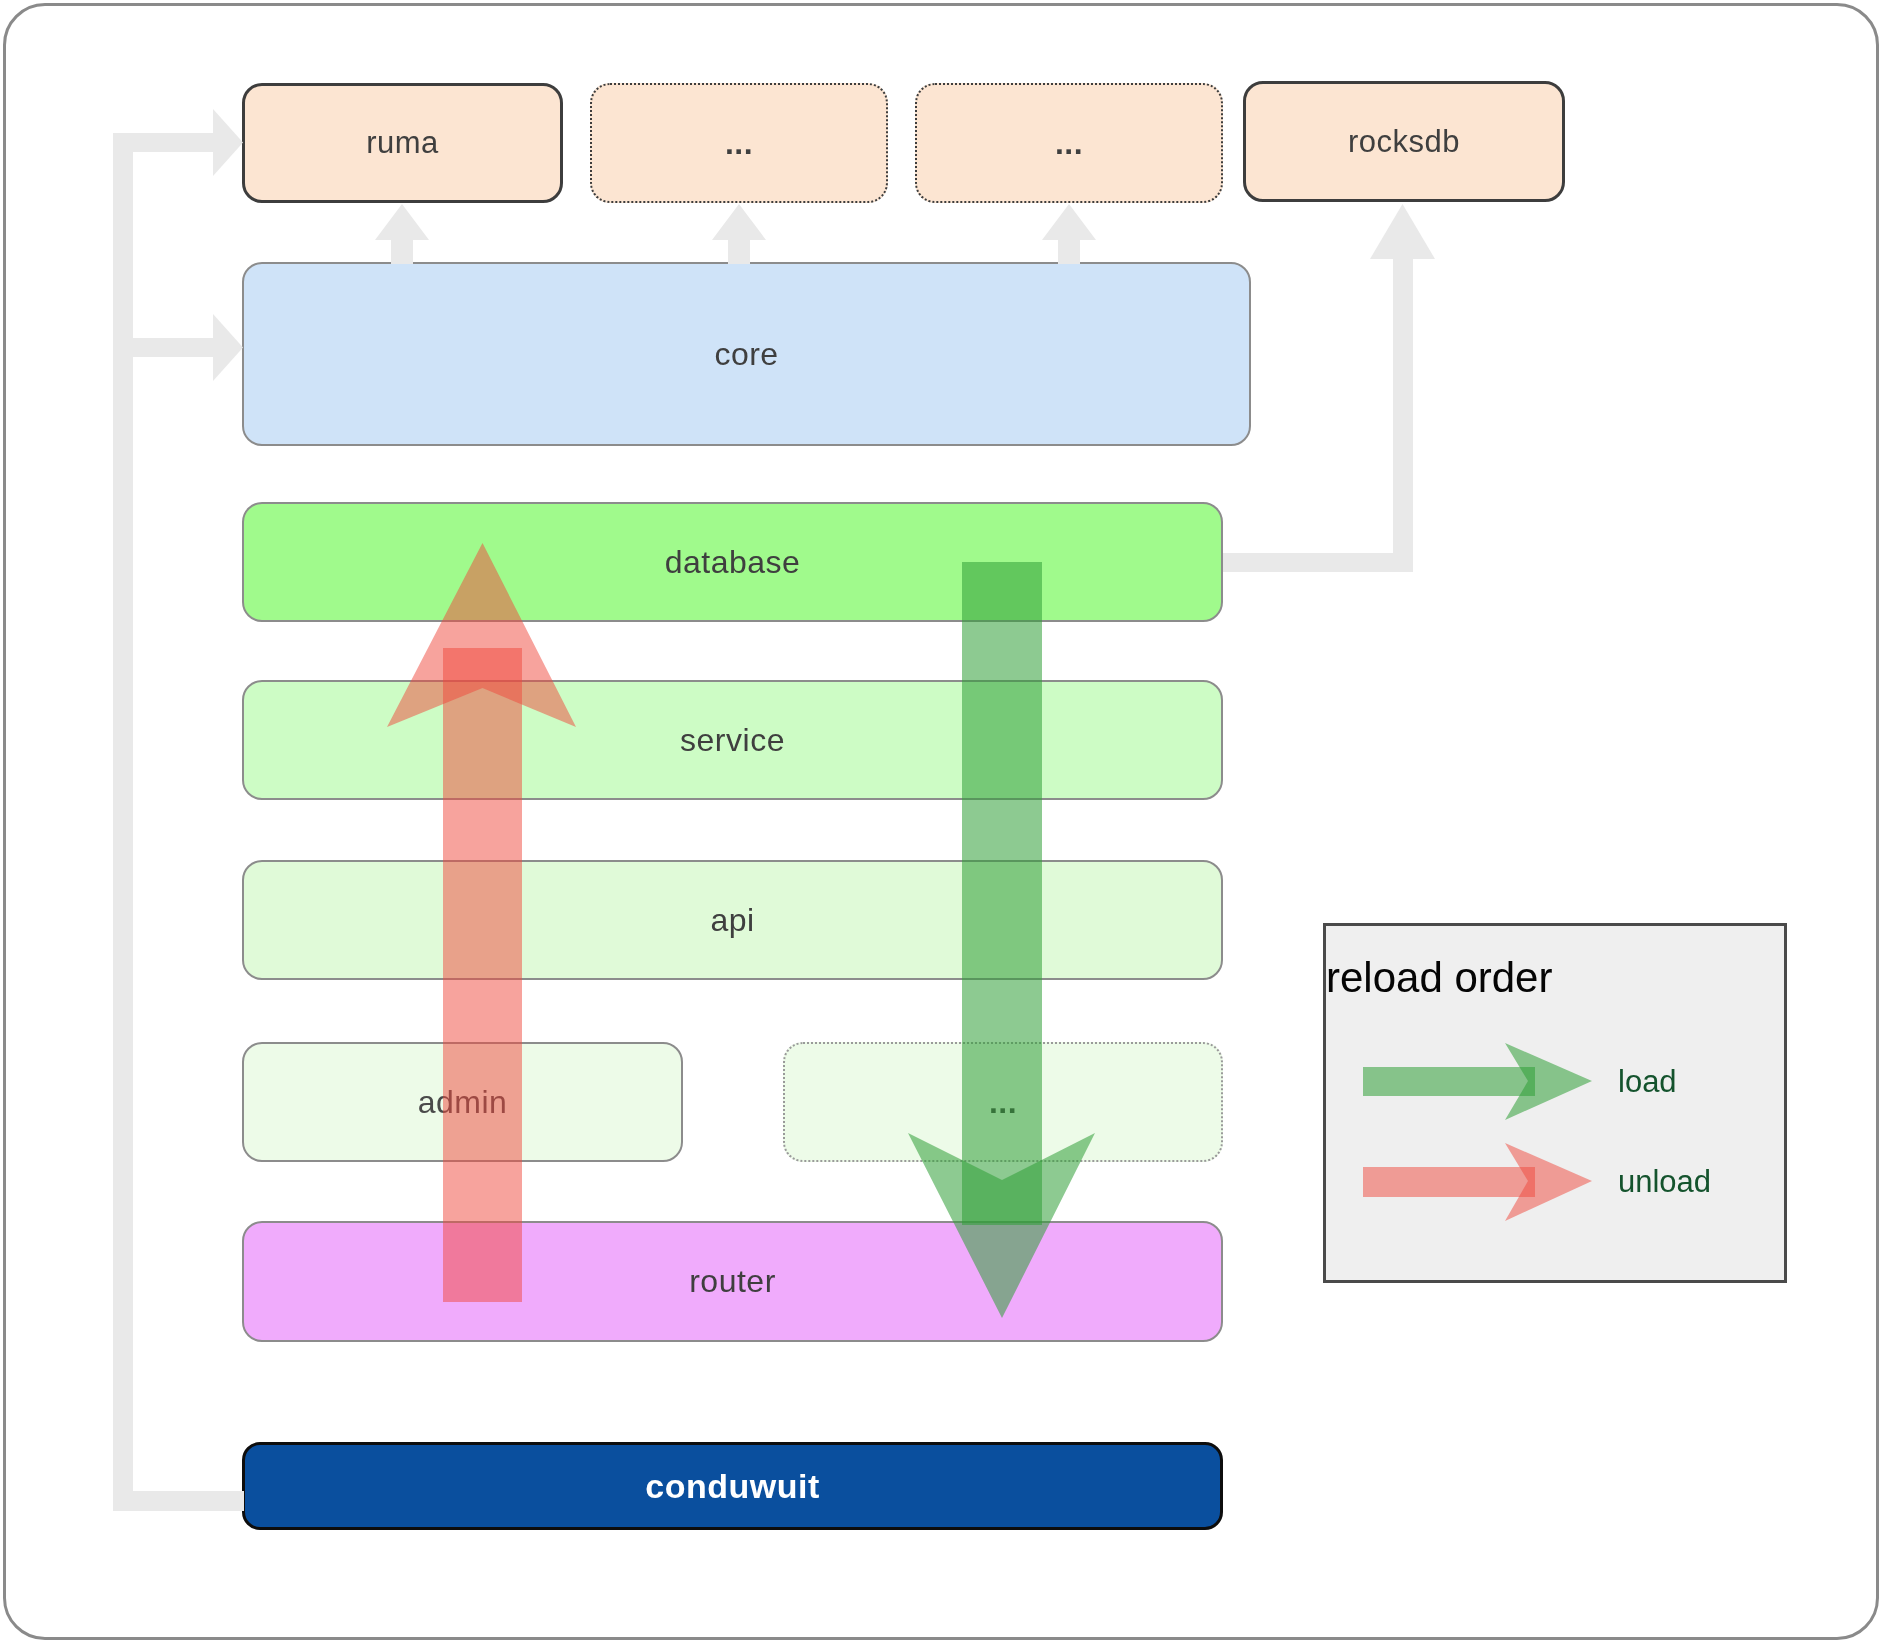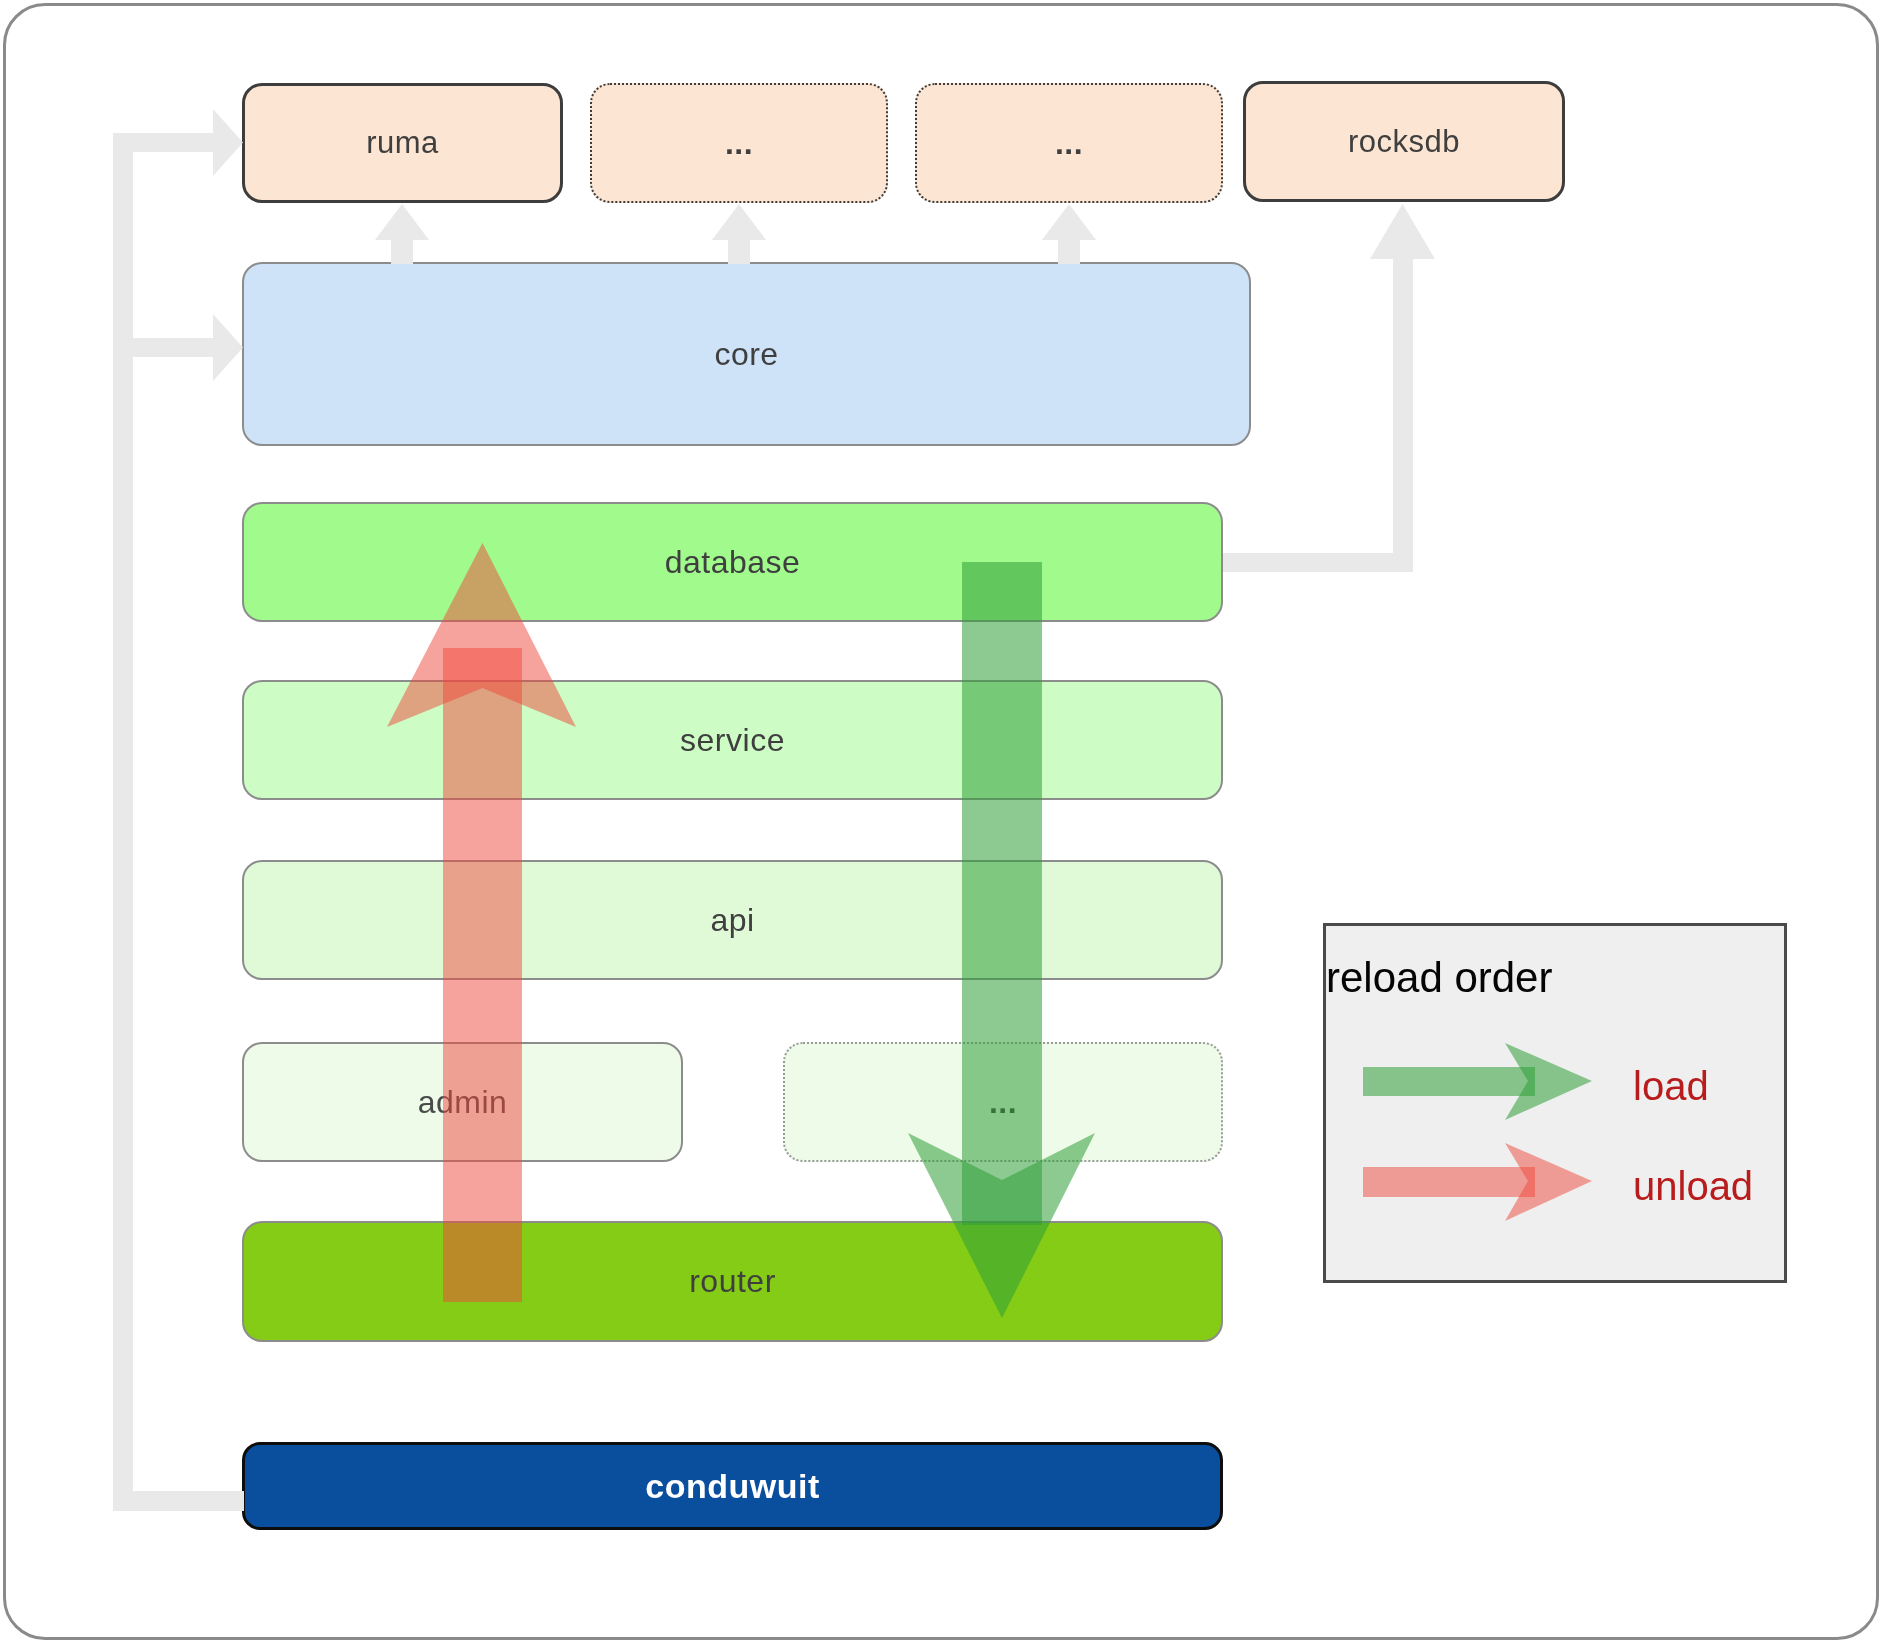--- a/index.html
+++ b/index.html
@@ -36,21 +36,21 @@
     letter-spacing: 0.5px;
   }
   .box.ext { background: #fce5d2; border: 3px solid #3d3d3d; font-size: 31px; }
   .box.ext-dotted { background: #fce5d2; border: 2px dotted #3d3d3d; font-weight: bold; }
   .box.core      { background: #cfe3f8; }
   .box.database  { background: #a0fa8c; }
   .box.service   { background: #cdfcc5; }
   .box.api       { background: #e0fad8; }
   .box.admin     { background: #edfbe8; color: #4a4a4a; }
   .box.more5     { background: #edfbe8; border: 2px dotted #9a9a9a; font-weight: bold; }
-  .box.router    { background: #84cc16; }
+  .box.router    { background: #f0abfc; }
   .box.conduwuit {
     background: #0a4f9e;
     border: 3px solid #0d0d0d;
     color: #ffffff;
     font-weight: bold;
     font-size: 34px;
     border-radius: 18px;
   }
   .legend {
     position: absolute;
@@ -63,23 +63,23 @@
   .legend-title {
     position: absolute;
     left: 0; right: 0;
     top: 28px;
     text-align: left;
     font-size: 42px;
     color: #050505;
   }
   .legend-label {
     position: absolute;
-    left: 307px;
-    font-size: 40px;
-    color: #b91c1c;
+    left: 292px;
+    font-size: 31px;
+    color: #14532d;
   }
   .legend-label.load   { top: 138px; }
   .legend-label.unload { top: 238px; }
   svg.overlay {
     position: absolute;
     left: 0; top: 0;
     width: 1883px;
     height: 1643px;
     pointer-events: none;
   }

